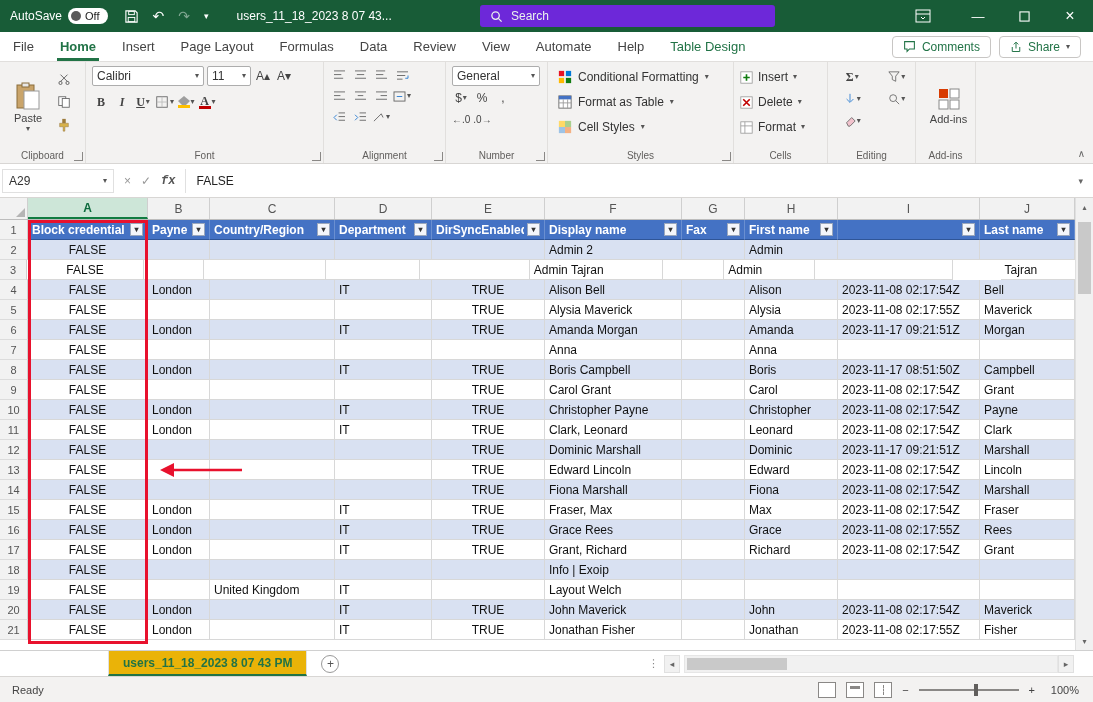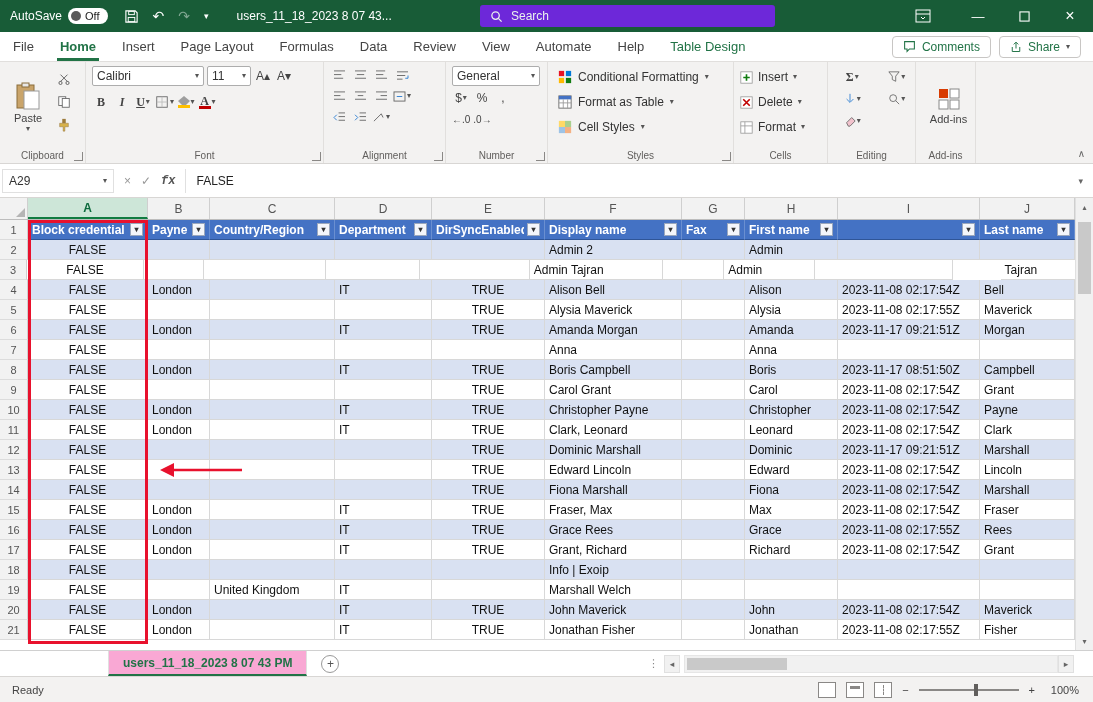--- a/index.html
+++ b/index.html
@@ -77,21 +77,21 @@
 .filter{width:13px;height:13px;background:#f4f6fa;border:1px solid #9aa7bd;color:#333;font-size:8px;line-height:11px;text-align:center;flex:0 0 auto;margin-left:3px;}
 .vscroll{position:absolute;right:0;top:0;width:18px;height:452px;background:#F1F1F1;border-left:1px solid #e0e0e0;}
 .varrow{height:18px;display:flex;align-items:center;justify-content:center;font-size:8px;color:#666;}
 .vthumb{position:absolute;left:2px;right:2px;top:24px;height:72px;background:#C9C9C9;}
 .varrow.bottom{position:absolute;bottom:0;left:0;right:0;}
 .redbox{position:absolute;left:28px;top:22px;width:120px;height:424px;border:3px solid #E8112D;pointer-events:none;z-index:8;}
 .redarrow{position:absolute;left:150px;top:258px;z-index:8;pointer-events:none;}
 
 
 .sheetbar{position:absolute;left:0;top:650px;width:100%;height:26px;background:#fff;border-top:1px solid #d0d0d0;display:flex;align-items:stretch;}
-.sheettab{margin-left:108px;display:flex;align-items:center;padding:0 14px;border-left:1px solid #e0e0e0;border-right:1px solid #e0e0e0;border-bottom:2px solid #217346;color:#217346;font-weight:bold;font-size:12px;background:#f9a8d4;}
+.sheettab{margin-left:108px;display:flex;align-items:center;padding:0 14px;border-left:1px solid #e0e0e0;border-right:1px solid #e0e0e0;border-bottom:2px solid #217346;color:#217346;font-weight:bold;font-size:12px;background:#eab308;}
 .addsheet{width:18px;height:18px;border:1px solid #9a9a9a;border-radius:50%;display:flex;align-items:center;justify-content:center;color:#555;font-size:12px;margin:auto 0 auto 14px;}
 .hs-dots{position:absolute;left:648px;top:6px;color:#888;font-size:11px;}
 .hs-arrow{position:absolute;top:4px;width:16px;height:18px;display:flex;align-items:center;justify-content:center;color:#666;font-size:9px;background:#F1F1F1;border:1px solid #e0e0e0;}
 .hs-track{position:absolute;left:684px;top:4px;width:374px;height:18px;background:#F1F1F1;border:1px solid #e6e6e6;}
 .hs-thumb{position:absolute;left:2px;top:2px;width:100px;height:12px;background:#C9C9C9;}
 
 
 .statusbar{position:absolute;left:0;top:676px;width:100%;height:26px;background:#F3F2F1;border-top:1px solid #d8d6d4;display:flex;align-items:center;font-size:11px;color:#444;}
 .ready{padding-left:12px;}
 .sb-right{margin-left:auto;display:flex;align-items:center;gap:10px;padding-right:14px;}
@@ -789,21 +789,21 @@
           <div class="cell" style="width: 142px;"></div>
           <div class="cell" style="width: 95px;"></div>
         </div>
         <div class="xrow">
           <div class="rownum">19</div>
           <div class="cell ctr" style="width: 120px;">FALSE</div>
           <div class="cell" style="width: 62px;"></div>
           <div class="cell" style="width: 125px;">United Kingdom</div>
           <div class="cell" style="width: 97px;">IT</div>
           <div class="cell ctr" style="width: 113px;"></div>
-          <div class="cell" style="width: 137px;">Marshall Welch</div>
+          <div class="cell" style="width: 137px;">Layout Welch</div>
           <div class="cell" style="width: 63px;"></div>
           <div class="cell" style="width: 93px;"></div>
           <div class="cell" style="width: 142px;"></div>
           <div class="cell" style="width: 95px;"></div>
         </div>
         <div class="xrow band">
           <div class="rownum">20</div>
           <div class="cell ctr" style="width: 120px;">FALSE</div>
           <div class="cell" style="width: 62px;">London</div>
           <div class="cell" style="width: 125px;"></div>

